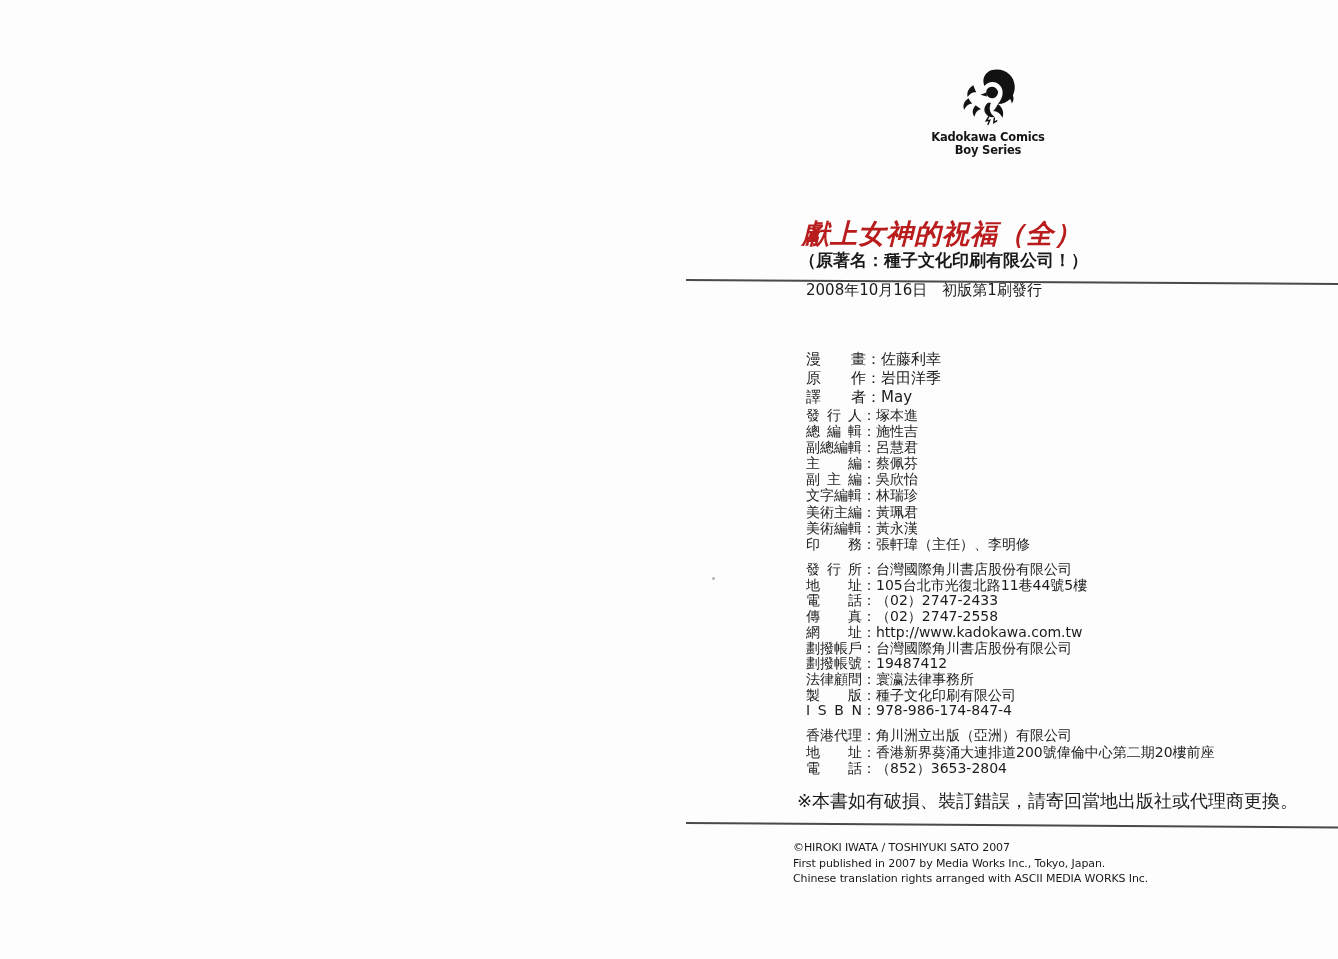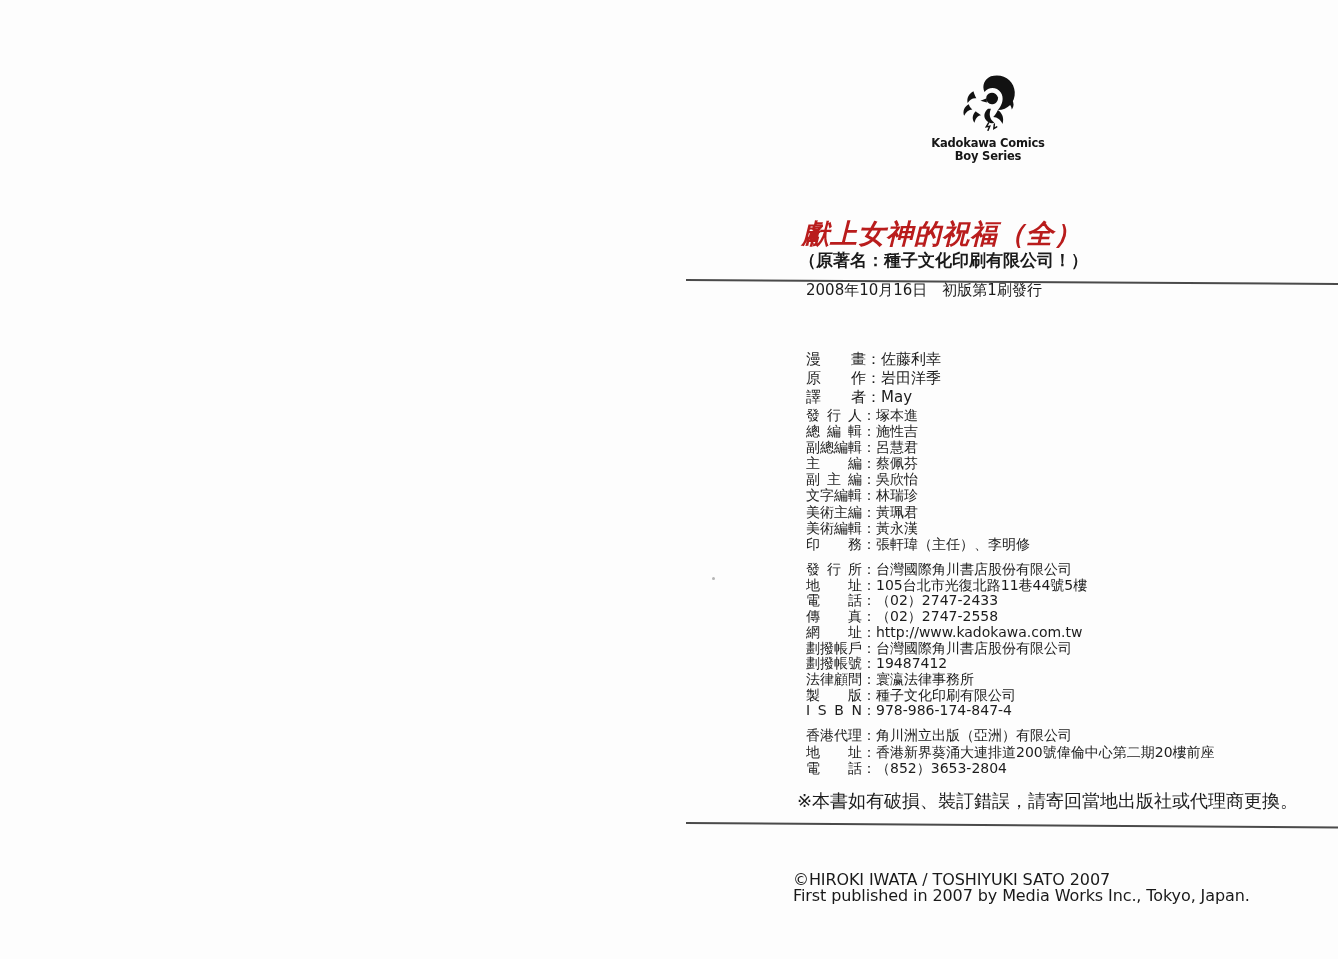--- a/index.html
+++ b/index.html
@@ -4,41 +4,41 @@
 <style>
   html,body{margin:0;padding:0;}
   body{
     width:1338px;height:959px;position:relative;overflow:hidden;
     background:#fdfdfd;
     font-family:"DejaVu Sans","Liberation Sans",sans-serif;
     color:#1c1c1c;
   }
   .abs{position:absolute;}
   
-  .logo{left:912px;top:72px;width:152px;text-align:center;}
+  .logo{left:912px;top:66px;width:152px;text-align:center;}
   .logo svg{display:block;margin:0 auto 3px auto;}
   .logo-line{font-size:11.5px;font-weight:bold;line-height:13px;color:#161616;letter-spacing:-0.2px;}
   
   .book-title{left:802px;top:216px;font-size:27px;font-weight:800;letter-spacing:1px;color:#b91c1c;white-space:nowrap;font-style:italic;}
   .orig-title{left:799px;top:249px;font-size:17px;font-weight:600;color:#1a1a1a;white-space:nowrap;}
   
   .rule{height:2px;background:#4a4a4a;transform-origin:left center;}
   .rule-top{left:686px;top:279px;width:652px;transform:rotate(0.35deg);}
   .rule-bottom{left:686px;top:822px;width:652px;transform:rotate(0.4deg);}
   
   .edition{left:806px;top:281px;font-size:15px;white-space:nowrap;text-align:center;}
   .block .row{white-space:nowrap;}
   .credits1{left:806px;top:350px;font-size:15px;line-height:19px;}
   .credits2{left:806px;top:408px;font-size:14px;line-height:16.1px;font-family:Liberation Mono, monospace;}
   .pub{left:806px;top:562px;font-size:14px;line-height:15.7px;}
   .hk{left:806px;top:727px;font-size:14px;line-height:16.6px;}
   .lbl{display:inline-block;width:4em;text-align:justify;text-align-last:justify;vertical-align:top;}
   .sep{display:inline-block;}
   .notice{left:797px;top:789px;font-size:18px;white-space:nowrap;}
-  .copyright{left:793px;top:840px;font-size:16px;line-height:15.5px;letter-spacing:-0.1px;color:#191919;margin-top:32px;}
+  .copyright{left:793px;top:840px;font-size:11px;line-height:15.5px;letter-spacing:-0.1px;color:#191919;}
   .speck{left:712px;top:577px;width:3px;height:3px;background:#b5b5b5;border-radius:50%;}
 </style>
 </head>
 <body>
 
 <div class="abs logo">
   <svg width="64" height="62" viewBox="0 0 110 100" aria-hidden="true">
     <g fill="#121212">
       <path d="M60 4 C82 -2 100 12 101 31 C102 49 89 62 72 62 C80 53 83 41 77 32 C70 22 56 22 49 31 C44 20 49 9 60 4 Z"></path>
       <path d="M56 34 C62 30 70 33 72 40 C73 46 69 51 63 52 C57 53 52 48 52 42 C52 38 53 36 56 34 Z"></path>
@@ -100,15 +100,16 @@
     <div class="row"><span class="lbl">電話</span><span class="sep">：</span><span class="val">（852）3653-2804</span></div>
   </section>
 
 <div class="abs notice">※本書如有破損、裝訂錯誤，請寄回當地出版社或代理商更換。</div>
 
 <div class="abs rule rule-bottom"></div>
 
 <div class="abs copyright" id="copyright-block">
     <div>©HIROKI IWATA / TOSHIYUKI SATO 2007</div>
     <div>First published in 2007 by Media Works Inc., Tokyo, Japan.</div>
+    <div>Chinese translation rights arranged with ASCII MEDIA WORKS Inc.</div>
   </div>
 
 <div class="abs speck"></div>
 
 </body></html>

